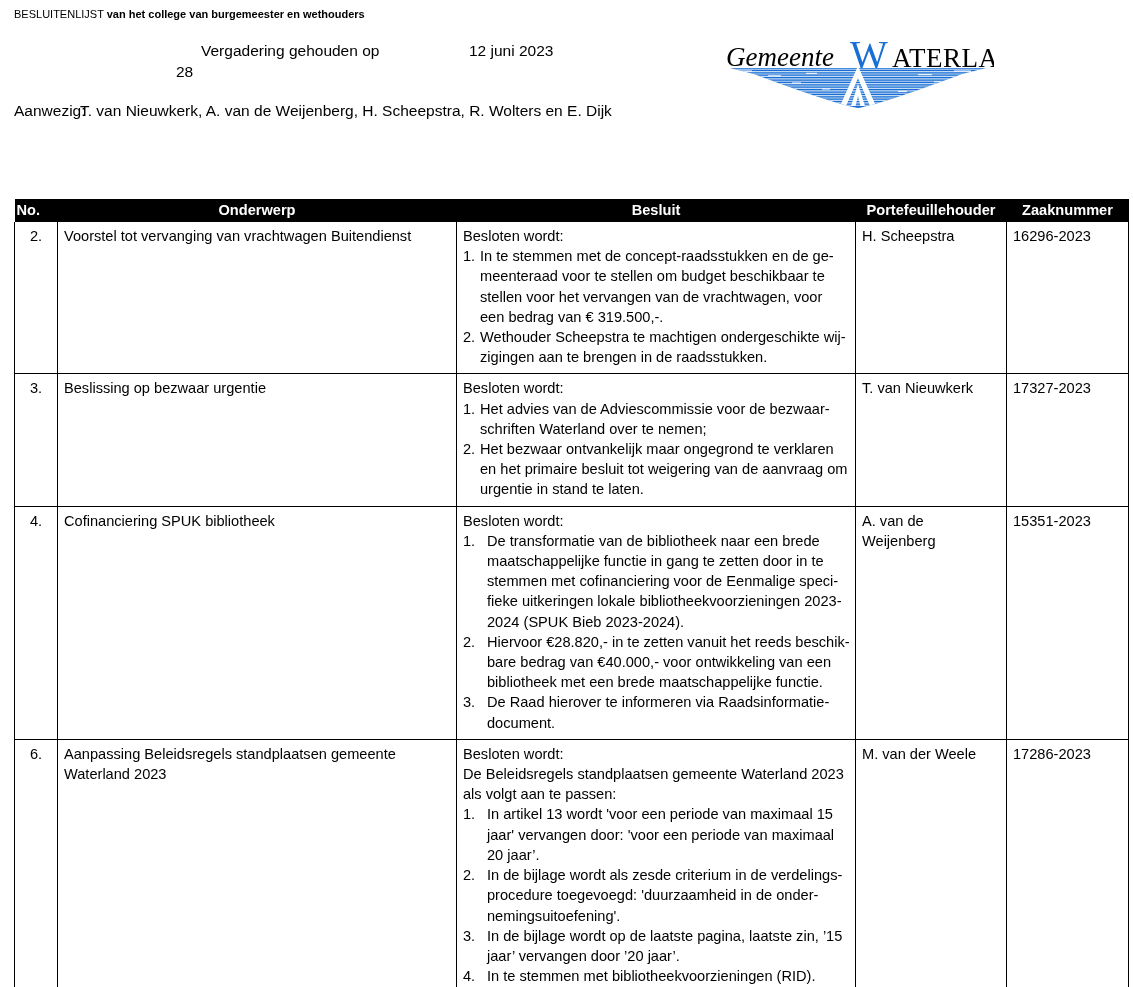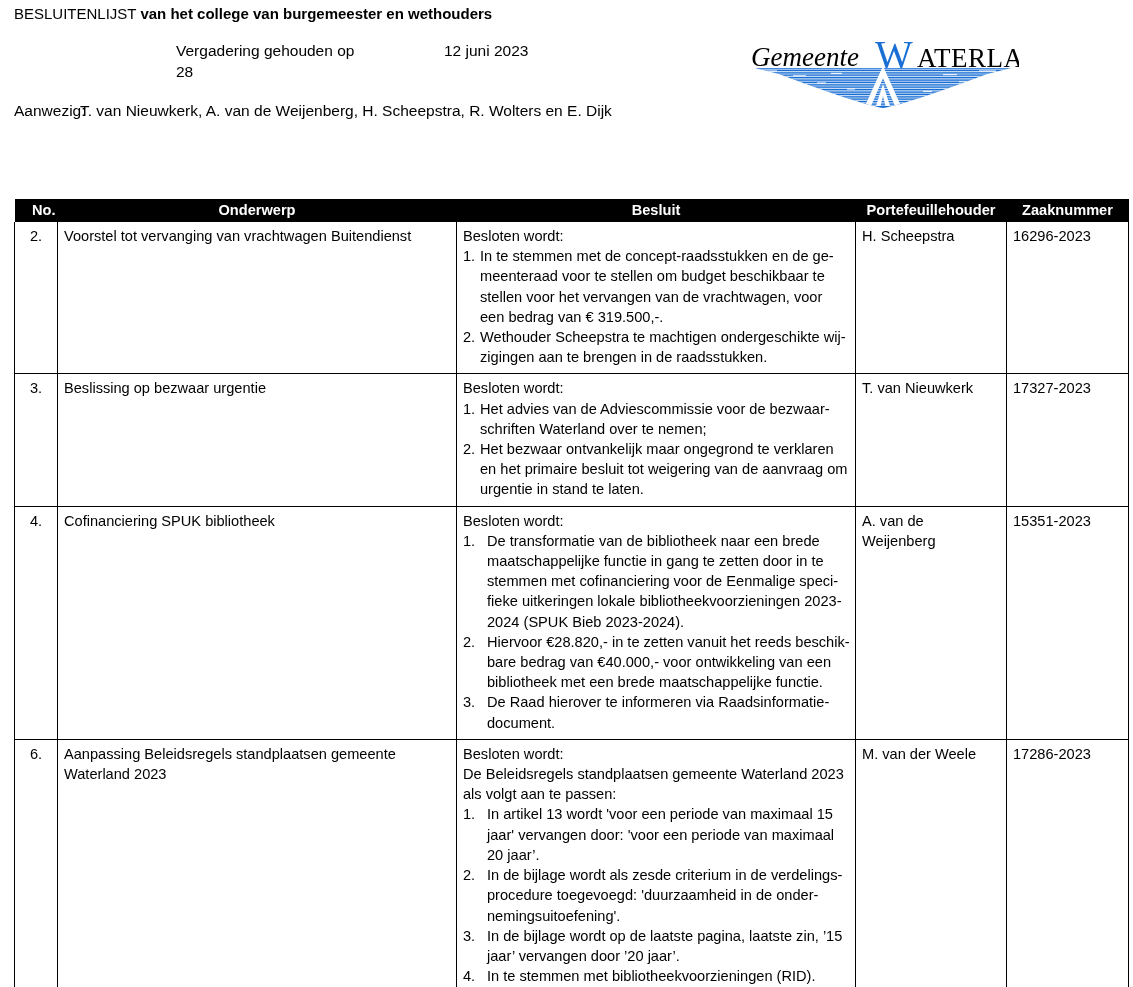--- a/index.html
+++ b/index.html
@@ -15,36 +15,36 @@
     color: #000000;
     overflow: hidden;
     position: relative;
   }
 
   
   .doc-title {
     position: absolute;
     left: 14px;
     top: 4px;
-    font-size: 15px;
+    font-size: 11px;
     line-height: 20px;
     white-space: nowrap;
   }
   .doc-title .t-plain { font-weight: 400; }
   .doc-title .t-bold  { font-weight: 700; }
 
   .meeting-info {
     position: absolute;
     left: 176px;
     top: 40px;
     font-size: 15.5px;
     line-height: 21px;
   }
   .meeting-row { display: flex; }
-  .mi-label { width: 268px; }
+  .mi-label { width: 268px; margin-left: 25px; }
   .mi-value { white-space: nowrap; }
 
   .attendance {
     position: absolute;
     left: 14px;
     top: 100px;
     font-size: 15.5px;
     line-height: 21px;
     white-space: nowrap;
   }
@@ -52,21 +52,20 @@
   .att-label { width: 66px; flex: 0 0 66px; }
   .att-names { white-space: nowrap; }
 
   
   .logo {
     position: absolute;
     left: 722px;
     top: 38px;
     width: 272px;
     height: 70px;
-    margin-left: 25px;
   }
   .logo svg { display: block; }
 
   
   .besluiten-table {
     position: absolute;
     left: 14px;
     top: 199px;
     width: 1114px;
     border-collapse: collapse;
@@ -84,21 +83,21 @@
     color: #ffffff;
     font-weight: 700;
     text-align: center;
     padding: 2px 5px 3px 5px;
     font-size: 14.6px;
     border: none;
     vertical-align: middle;
     line-height: 18px;
     white-space: nowrap;
   }
-  .besluiten-table thead th.th-no { text-align: right; padding-left: 2px; padding-right: 2px; }
+  .besluiten-table thead th.th-no { text-align: left; padding-left: 2px; padding-right: 2px; }
 
   .besluiten-table tbody td {
     border: 1px solid #000000;
     border-top: none;
     padding: 4px 5px 6px 6px;
     vertical-align: top;
     line-height: 20.2px;
   }
   .besluiten-table tbody tr:first-child td { border-top: none; }
   .besluiten-table tbody td.td-no {

